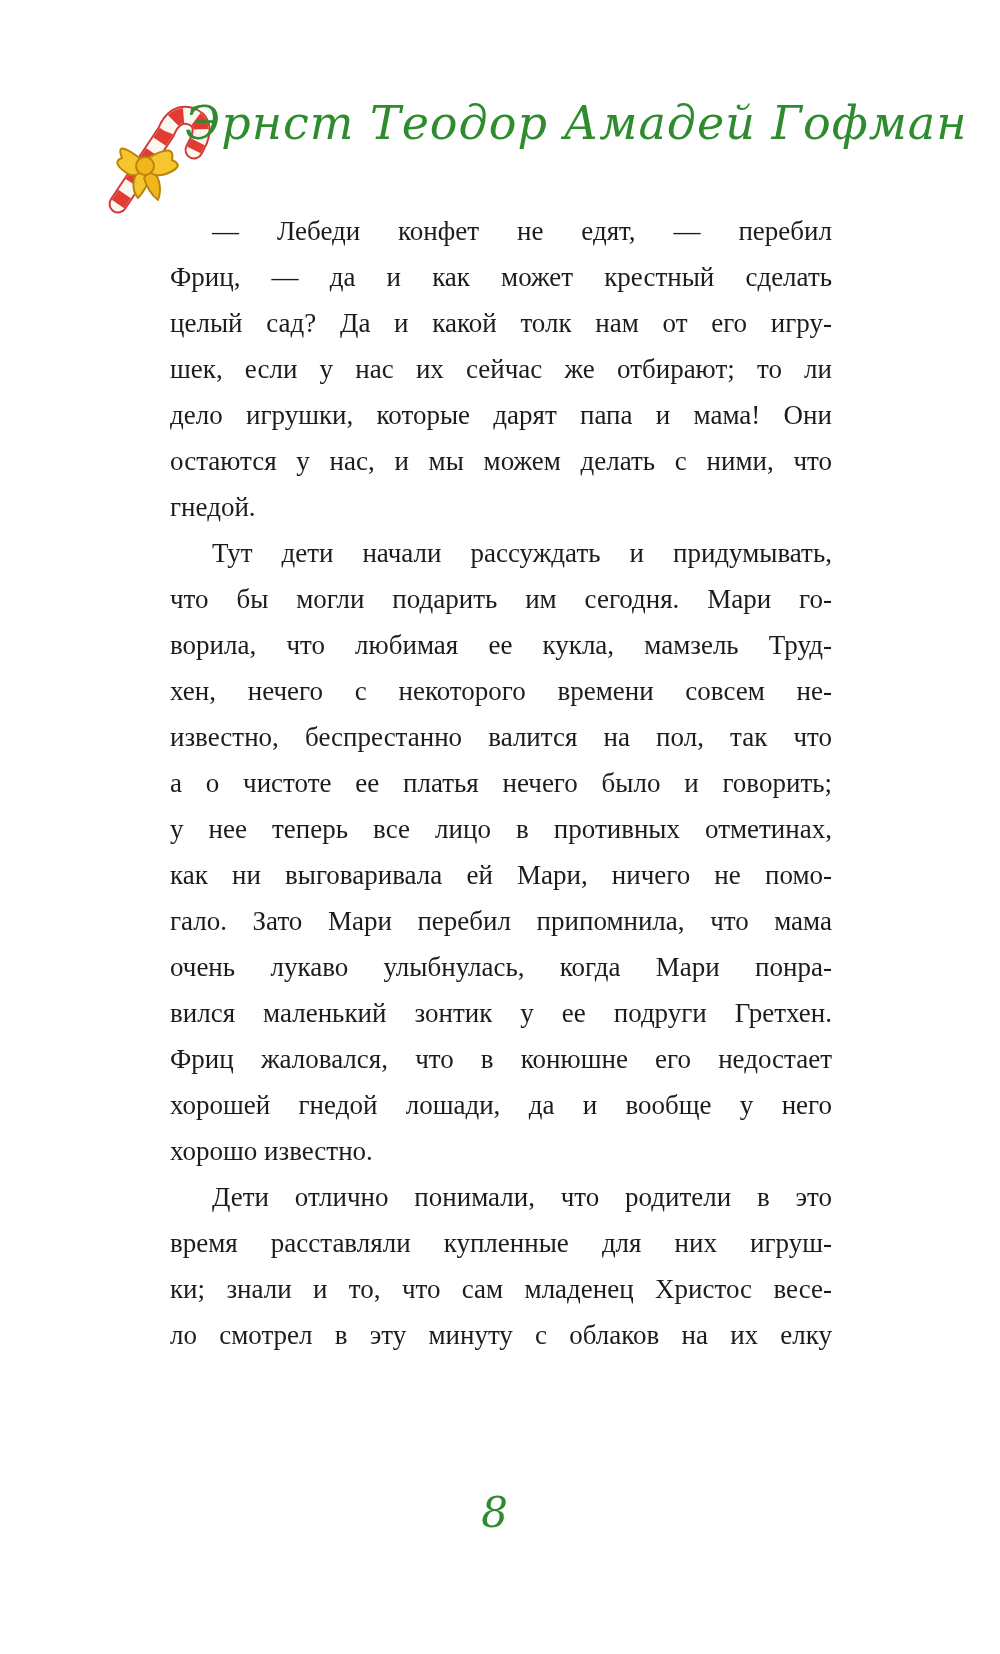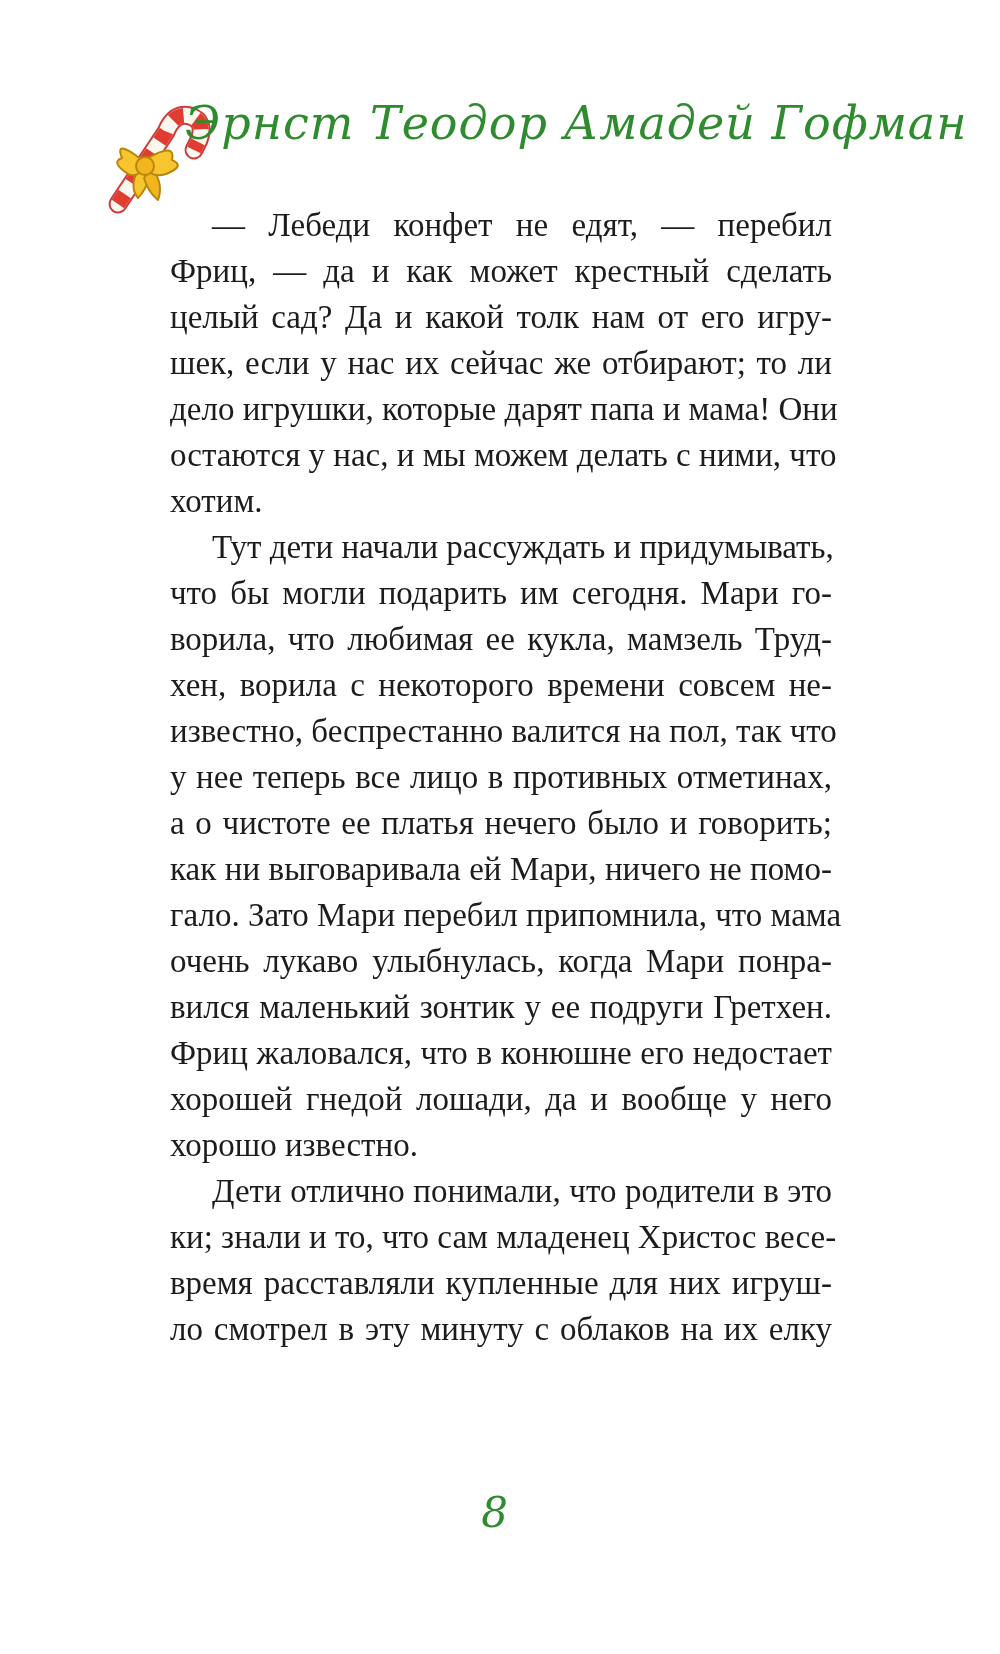--- a/index.html
+++ b/index.html
@@ -31,23 +31,23 @@
     font-family: "DejaVu Serif", serif;
     font-style: italic;
     font-size: 46px;
     letter-spacing: 1px;
     color: #2e8b2e;
     white-space: nowrap;
   }
   .body-text {
     position: absolute;
     left: 170px;
-    top: 202px;
+    top: 208px;
     width: 662px;
-    font-size: 33px;
+    font-size: 27px;
     line-height: 46px;
     color: #1c1c1c;
   }
   .paragraph { margin: 0; }
   .line {
     text-align: justify;
     text-align-last: justify;
     height: 46px;
     white-space: nowrap;
   }
@@ -96,41 +96,41 @@
   <div class="author-header">Эрнст Теодор Амадей Гофман</div>
 
   <div class="body-text">
       <div class="paragraph">
         <div class="line first">— Лебеди конфет не едят, — перебил</div>
         <div class="line">Фриц, — да и как может крестный сделать</div>
         <div class="line">целый сад? Да и какой толк нам от его игру-</div>
         <div class="line">шек, если у нас их сейчас же отбирают; то ли</div>
         <div class="line">дело игрушки, которые дарят папа и мама! Они</div>
         <div class="line">остаются у нас, и мы можем делать с ними, что</div>
-        <div class="line last-left">хотим.</div>
+        <div class="line last-left">гнедой.</div>
       </div>
       <div class="paragraph">
         <div class="line first">Тут дети начали рассуждать и придумывать,</div>
         <div class="line">что бы могли подарить им сегодня. Мари го-</div>
         <div class="line">ворила, что любимая ее кукла, мамзель Труд-</div>
-        <div class="line">хен, ворила с некоторого времени совсем не-</div>
+        <div class="line">хен, нечего с некоторого времени совсем не-</div>
         <div class="line">известно, беспрестанно валится на пол, так что</div>
+        <div class="line">а о чистоте ее платья нечего было и говорить;</div>
         <div class="line">у нее теперь все лицо в противных отметинах,</div>
-        <div class="line">а о чистоте ее платья нечего было и говорить;</div>
         <div class="line">как ни выговаривала ей Мари, ничего не помо-</div>
         <div class="line">гало. Зато Мари перебил припомнила, что мама</div>
         <div class="line">очень лукаво улыбнулась, когда Мари понра-</div>
         <div class="line">вился маленький зонтик у ее подруги Гретхен.</div>
         <div class="line">Фриц жаловался, что в конюшне его недостает</div>
         <div class="line">хорошей гнедой лошади, да и вообще у него</div>
         <div class="line last-left">хорошо известно.</div>
       </div>
       <div class="paragraph">
         <div class="line first">Дети отлично понимали, что родители в это</div>
+        <div class="line">время расставляли купленные для них игруш-</div>
         <div class="line">ки; знали и то, что сам младенец Христос весе-</div>
-        <div class="line">время расставляли купленные для них игруш-</div>
         <div class="line">ло смотрел в эту минуту с облаков на их елку</div>
       </div>
     </div>
 
   <div class="page-number">8</div>
 
 </div>
 
 </body></html>

